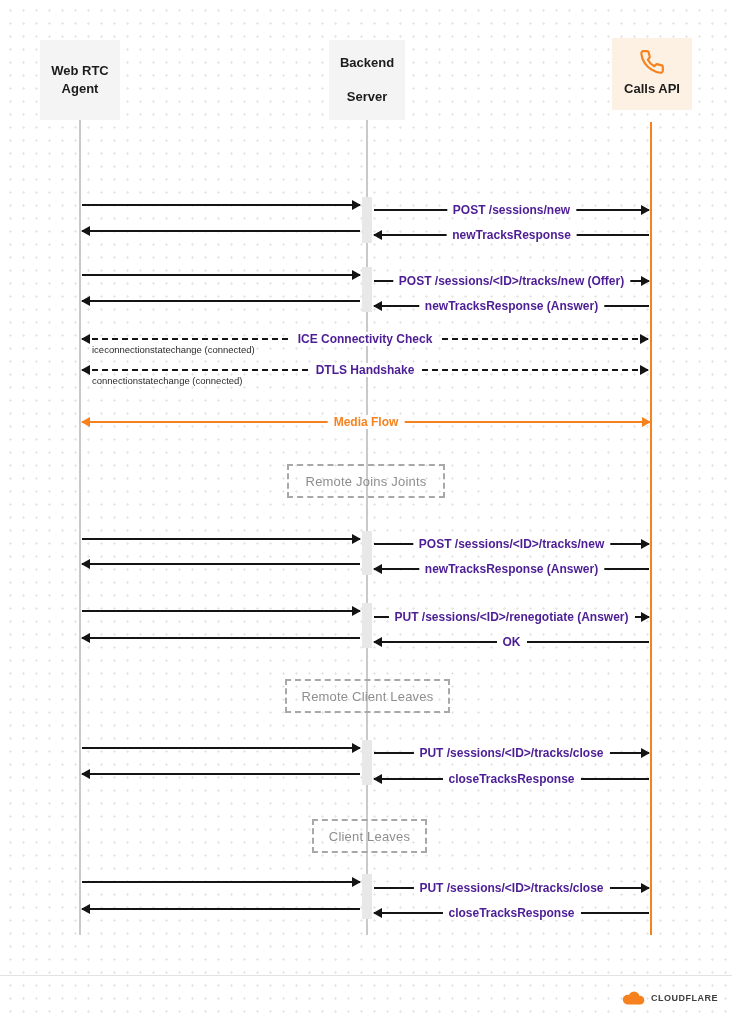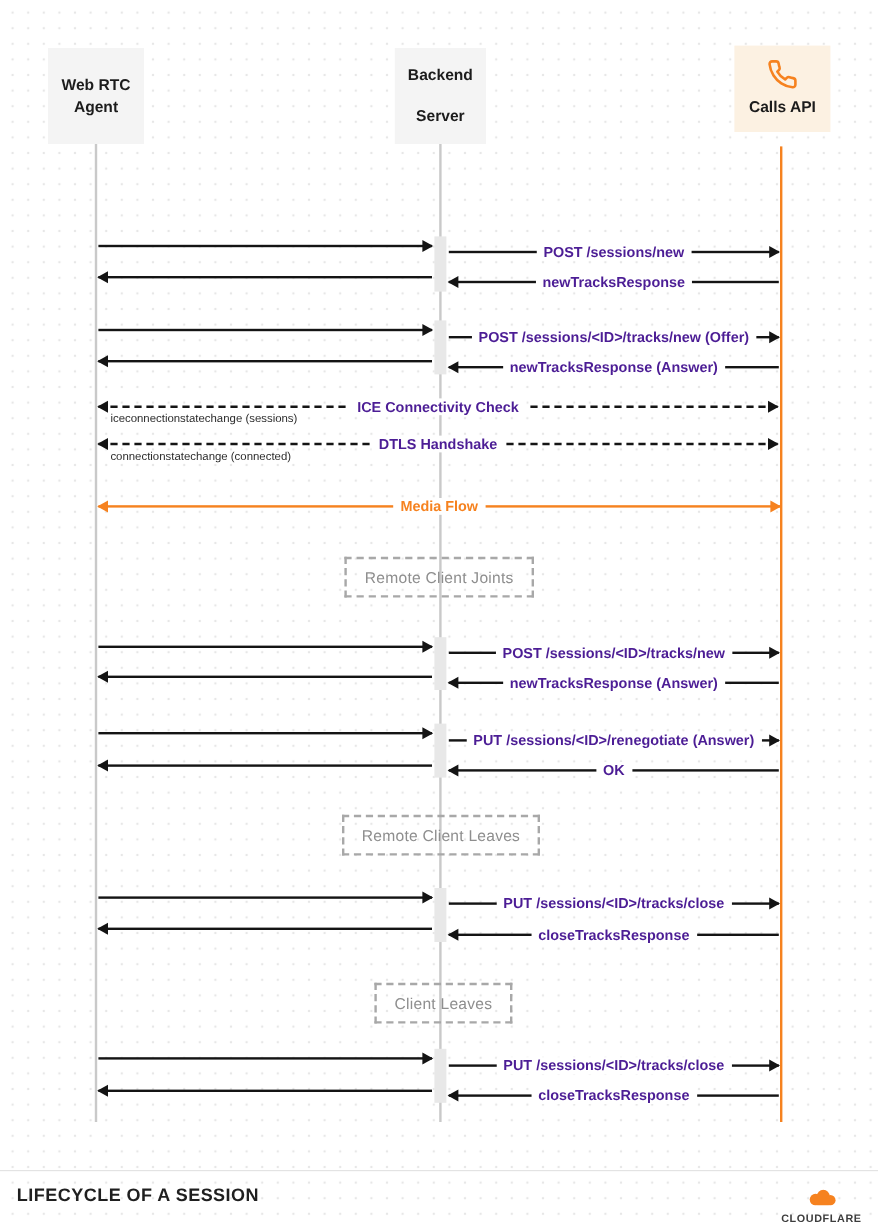--- a/index.html
+++ b/index.html
@@ -27,21 +27,21 @@
   .orange .head-r{border-left-color:#f6821f;}
   .orange .head-l{border-right-color:#f6821f;}
   .label{position:absolute;left:50%;top:1px;transform:translate(-50%,-50%);background:#ffffff;
     padding:0 6px;font-size:12px;font-weight:700;color:#4c1d95;white-space:nowrap;}
   .orange .label{color:#f6821f;}
   .note{position:absolute;z-index:3;font-size:9.5px;color:#2b2b2b;white-space:nowrap;}
   .section{position:absolute;z-index:4;border:2px dashed #a8a8a8;display:flex;align-items:center;
     justify-content:center;color:#8e8e8e;font-size:13px;letter-spacing:.2px;}
   .footer-divider{position:absolute;left:0;right:0;top:975px;border-top:1px solid #e3e3e3;z-index:6;}
   .footer-title{position:absolute;left:14px;top:988px;font-size:15px;font-weight:700;letter-spacing:.4px;color:#1f1f1f;z-index:6;}
-  .brand{position:absolute;right:14px;top:991px;display:flex;align-items:center;gap:5px;z-index:6;flex-direction:column;}
+  .brand{position:absolute;right:14px;top:991px;display:flex;align-items:center;gap:5px;z-index:6;}
   .brand-text{font-size:9px;font-weight:700;color:#3d3d3d;letter-spacing:.5px;}
 </style>
 </head>
 <body>
 
 <div class="page">
 
   <div class="actor" style="left:40px;top:40px;width:80px;height:80px;">
     <span>Web RTC</span>
     <span>Agent</span>
@@ -64,21 +64,21 @@
   <div class="lifeline orange" style="left:650px;top:122px;height:813px;"></div>
 
   <div class="activation" style="top:197px;height:46px;"></div>
   <div class="activation" style="top:267px;height:45px;"></div>
   <div class="activation" style="top:531px;height:44px;"></div>
   <div class="activation" style="top:603px;height:45px;"></div>
   <div class="activation" style="top:740px;height:45px;"></div>
   <div class="activation" style="top:874px;height:45px;"></div>
 
   <div class="section" style="left:287px;top:464px;width:154px;height:30px;">
-    <span>Remote Client Joints</span>
+    <span>Remote Joins Joints</span>
   </div>
   <div class="section" style="left:285px;top:679px;width:161px;height:30px;">
     <span>Remote Client Leaves</span>
   </div>
   <div class="section" style="left:312px;top:819px;width:111px;height:30px;">
     <span>Client Leaves</span>
   </div>
 
   <div class="msg" style="left:82px;top:204px;width:278px;">
       <i class="line"></i>
@@ -117,21 +117,21 @@
       <i class="line"></i>
       <i class="head-l"></i>
     </div>
 
   <div class="msg dashed" style="left:82px;top:338px;width:566px;">
       <i class="line"></i>
       <i class="head-l"></i>
       <i class="head-r"></i>
       <span class="label">ICE Connectivity Check</span>
     </div>
-  <div class="note" style="left:92px;top:344px;">iceconnectionstatechange (sessions)</div>
+  <div class="note" style="left:92px;top:344px;">iceconnectionstatechange (connected)</div>
   <div class="msg dashed" style="left:82px;top:369px;width:566px;">
       <i class="line"></i>
       <i class="head-l"></i>
       <i class="head-r"></i>
       <span class="label">DTLS Handshake</span>
     </div>
   <div class="note" style="left:92px;top:375px;">connectionstatechange (connected)</div>
 
   <div class="msg orange" style="left:82px;top:421px;width:568px;">
       <i class="line"></i>
@@ -210,21 +210,20 @@
       <i class="line"></i>
       <i class="head-l"></i>
       <span class="label">closeTracksResponse</span>
     </div>
   <div class="msg" style="left:82px;top:908px;width:278px;">
       <i class="line"></i>
       <i class="head-l"></i>
     </div>
 
   <div class="footer-divider"></div>
-  <div class="footer-title">LIFECYCLE OF A SESSION</div>
   <div class="brand">
     <span style="line-height:0;">
       <svg width="26" height="14" viewBox="0 0 48 26">
         <circle cx="14" cy="16" r="9" fill="#f6821f"></circle>
         <circle cx="26" cy="11" r="10" fill="#f6821f"></circle>
         <circle cx="37" cy="17" r="8" fill="#f6821f"></circle>
         <rect x="12" y="14" width="27" height="11" rx="5" fill="#f6821f"></rect>
       </svg>
     </span>
     <span class="brand-text">CLOUDFLARE</span>

